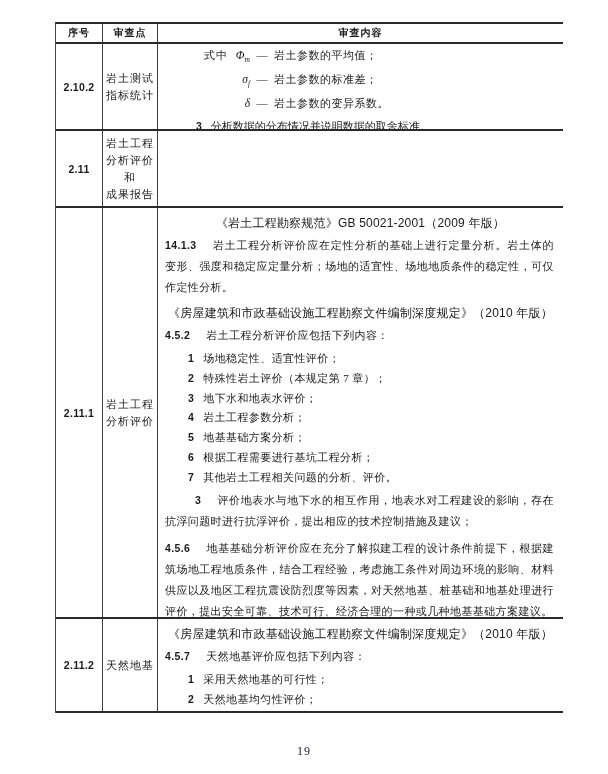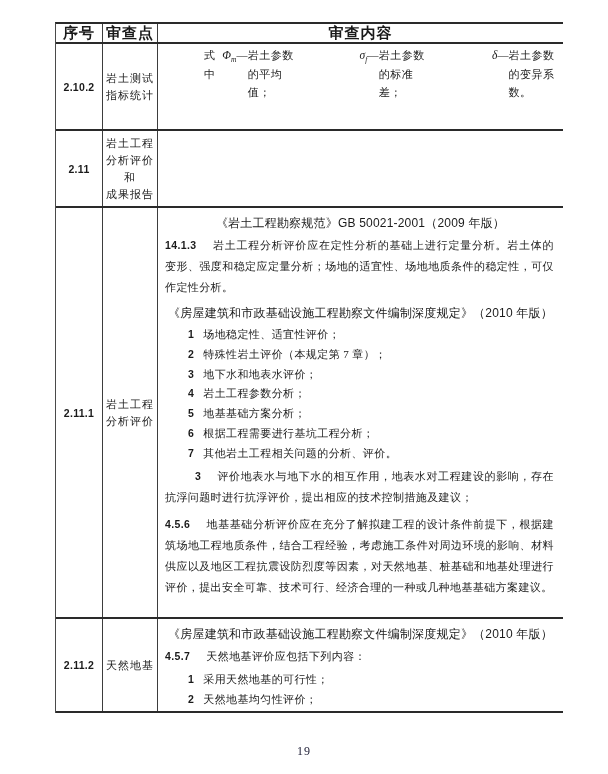--- a/index.html
+++ b/index.html
@@ -33,30 +33,30 @@
   .h-r1{height:87px;}
   .h-r2{height:77px;}
   .h-r3{height:411px;}
   .h-r4{height:94px;}
 
   .c-center{
     display:flex;flex-direction:column;align-items:center;justify-content:center;
     text-align:center;
   }
   .th{
-    font-size:15px;font-weight:bold;letter-spacing:1px;text-align:center;
+    font-size:10px;font-weight:bold;letter-spacing:1px;text-align:center;
   }
   .no-cell{
     font-family:"Liberation Sans","DejaVu Sans",sans-serif;
     font-weight:bold;font-size:10.5px;letter-spacing:.3px;
   }
   .point-line{font-size:11px;line-height:17px;letter-spacing:1px;}
 
   .content-cell{padding:0;}
-  .c-r1{display:flex;justify-content:space-between;padding:2px 8px;}
+  .c-r1{display:flex;flex-direction:column;justify-content:space-between;padding:2px 8px;}
 
   .f-line{display:flex;align-items:baseline;font-size:11px;line-height:18.5px;padding-left:38px;}
   .f-lead{width:26px;letter-spacing:1px;}
   .f-sym{min-width:20px;text-align:right;font-style:italic;font-size:11.5px;}
   .f-sym sub{font-size:7.5px;font-style:italic;}
   .f-dash{width:24px;text-align:center;}
   .f-text{letter-spacing:.5px;}
 
   .num-item{display:flex;align-items:baseline;font-size:11px;line-height:18.5px;padding-left:30px;}
   .bnum{
@@ -144,20 +144,23 @@
       <div class="cell c-center">
         <div class="point-line">岩土工程</div>
         <div class="point-line">分析评价</div>
       </div>
       <div class="cell content-cell">
         <div class="title-line">《岩土工程勘察规范》GB 50021-2001（2009 年版）</div>
         <div class="para">
           <span class="bnum">14.1.3</span><span>岩土工程分析评价应在定性分析的基础上进行定量分析。岩土体的变形、强度和稳定应定量分析；场地的适宜性、场地地质条件的稳定性，可仅作定性分析。</span>
         </div>
         <div class="title-line">《房屋建筑和市政基础设施工程勘察文件编制深度规定》（2010 年版）</div>
+        <div class="para">
+          <span class="bnum">4.5.2</span><span>岩土工程分析评价应包括下列内容：</span>
+        </div>
         <div class="list">
           <div class="li">
               <span class="bnum">1</span>
               <span>场地稳定性、适宜性评价；</span>
             </div>
           <div class="li">
               <span class="bnum">2</span>
               <span>特殊性岩土评价（本规定第 7 章）；</span>
             </div>
           <div class="li">

